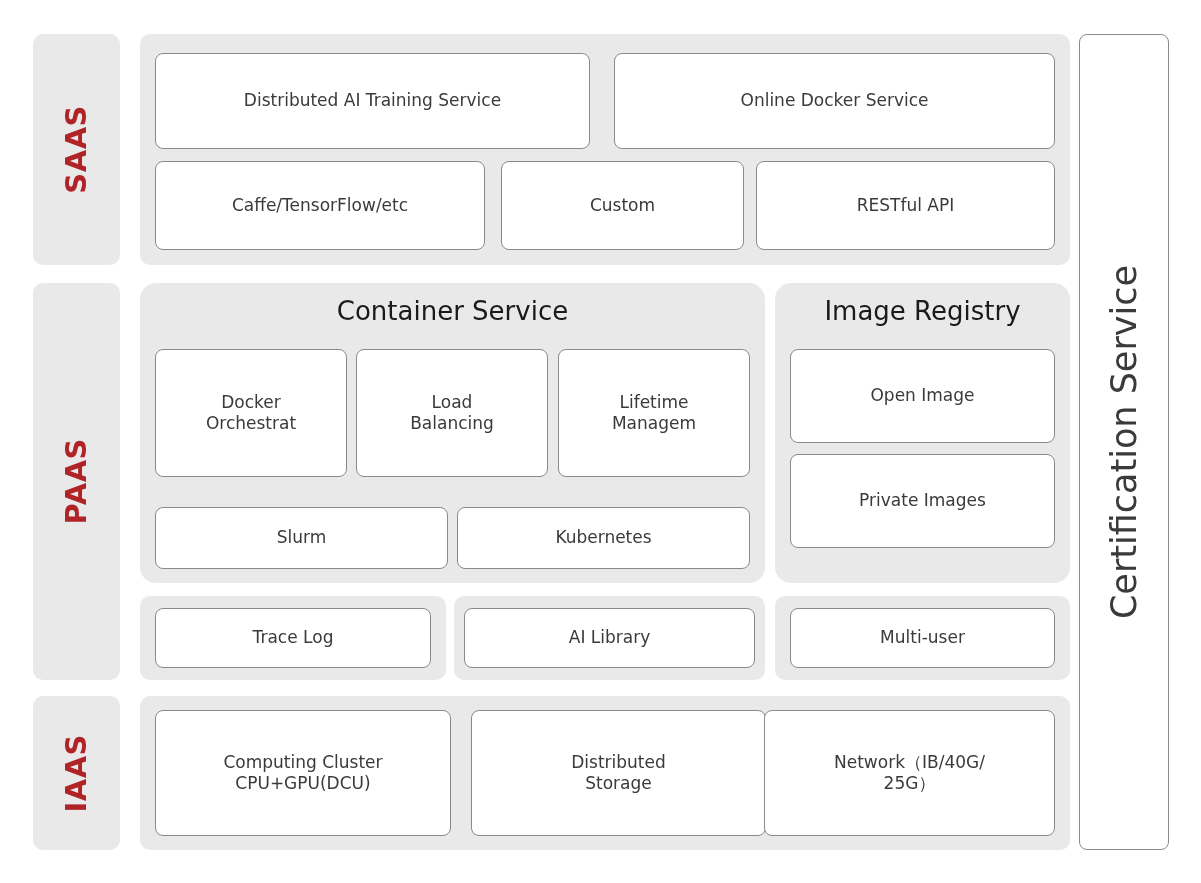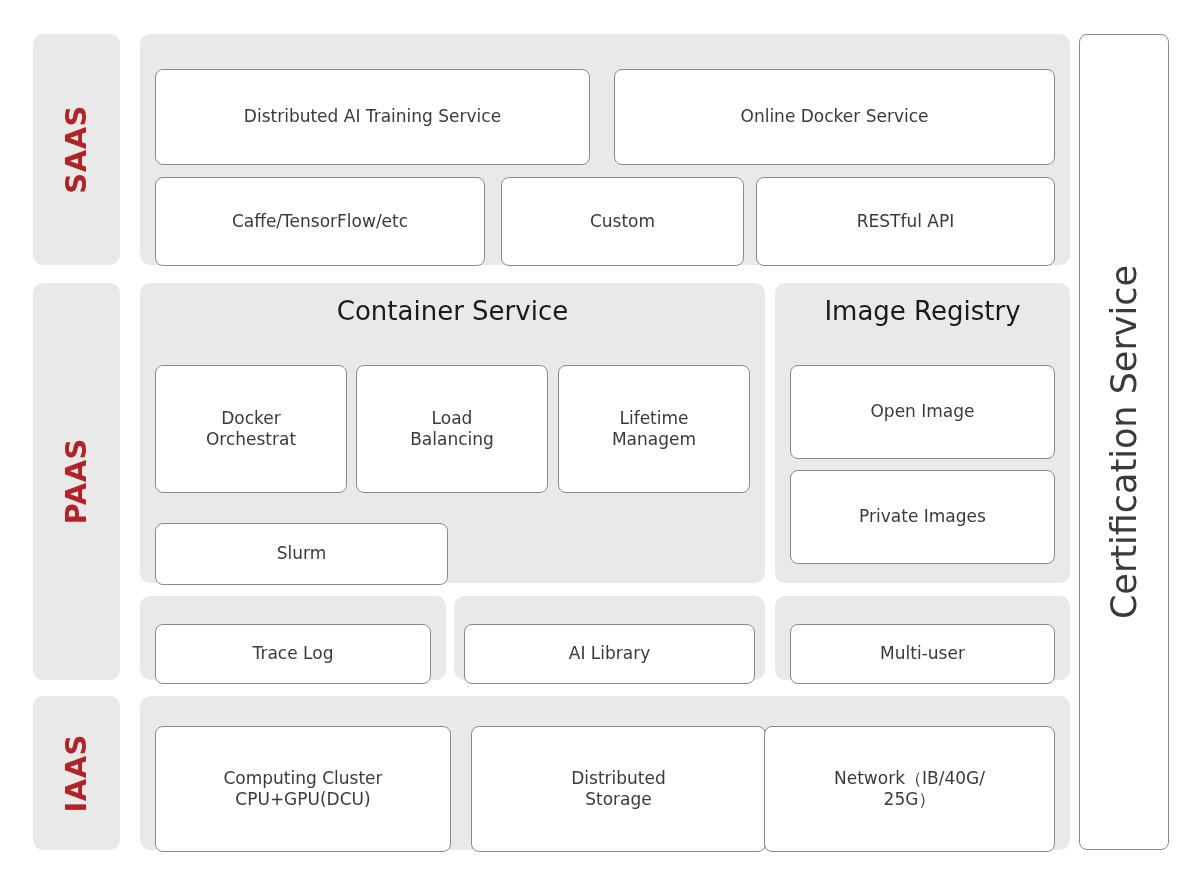--- a/index.html
+++ b/index.html
@@ -53,27 +53,26 @@
     border-radius: 8px;
     display: flex;
     align-items: center;
     justify-content: center;
     text-align: center;
     color: #3a3a3a;
     font-size: 17px;
     line-height: 1.25;
     padding: 4px 6px;
     white-space: pre-line;
-    margin-top: 16px;
   }
 
   .panel {
     position: absolute;
     background: #e9e9e9;
-    border-radius: 10px;
+    border-radius: 16px;
   }
   .panel-title {
     position: absolute;
     width: 100%;
     text-align: center;
     color: #1a1a1a;
     font-size: 26px;
     line-height: 1.1;
     white-space: nowrap;
   }
@@ -151,20 +150,23 @@
 Managem</span>
     </div>
     <div class="box" style="left:216px; top:66px; width:192px; height:128px;">
       <span>Load
 Balancing</span>
     </div>
 
     <div class="box" style="left:15px; top:224px; width:293px; height:62px;">
       <span>Slurm</span>
     </div>
+    <div class="box" style="left:317px; top:224px; width:293px; height:62px;">
+      <span>Kubernetes</span>
+    </div>
   </div>
 
   <div class="panel" style="left:775px; top:283px; width:295px; height:300px;">
 
     <div class="panel-title" style="top:14px;">Image Registry</div>
 
     <div class="box" style="left:15px; top:66px; width:265px; height:94px;">
       <span>Open Image</span>
     </div>
     <div class="box" style="left:15px; top:171px; width:265px; height:94px;">

